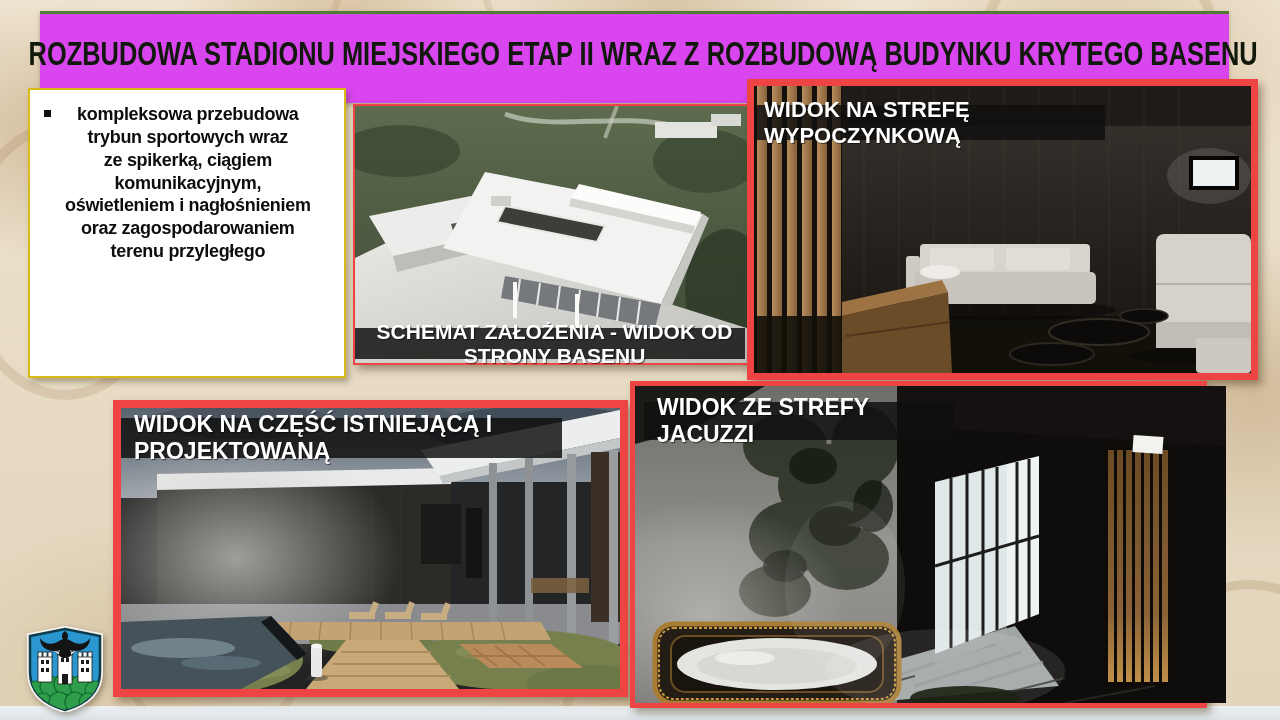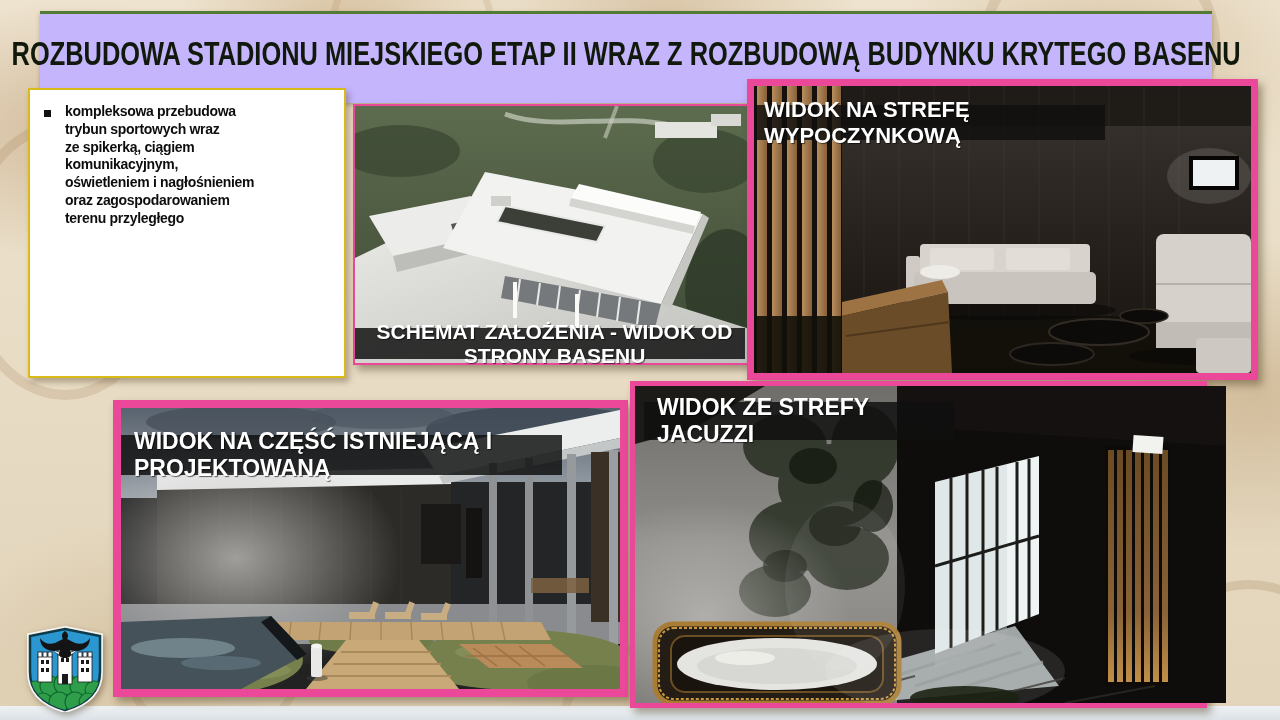--- a/index.html
+++ b/index.html
@@ -28,63 +28,64 @@
   .orn.o4{left:980px;top:-60px;width:220px;height:180px;border:10px solid rgba(150,112,66,.17);}
   .orn.o5{left:1150px;top:580px;width:180px;height:180px;border:9px solid rgba(150,112,66,.20);}
   .orn.o6{left:330px;top:-50px;width:150px;height:130px;border:7px solid rgba(150,112,66,.14);}
   .footer-strip{
     position:absolute;left:0;top:706px;width:1280px;height:14px;
     background:linear-gradient(180deg,#eef1f3 0%,#dbe2e7 100%);
   }
   
   .title-bar{
     position:absolute;left:40px;top:11px;width:1172px;height:89px;
-    background:#c4b5fd;border-top:3px solid #527c36;
+    background:#d946ef;border-top:3px solid #527c36;
     display:flex;align-items:center;justify-content:center;
     box-shadow:0 2px 4px rgba(90,70,40,.35);
+    padding-left:17px;
   }
   .title-bar .title-text{
     white-space:nowrap;font-weight:700;font-size:33px;color:#10190b;
     transform:scaleX(.77);transform-origin:center;
     letter-spacing:0;margin-top:-10px;
   }
   
   .text-box{
     position:absolute;left:28px;top:88px;width:318px;height:290px;
     background:#fff;border:2px solid #d9bb17;box-sizing:border-box;
     padding:13px 8px 8px 12px;box-shadow:3px 4px 6px rgba(90,70,40,.40);
   }
   .bullet-item{display:flex;margin-bottom:15px;}
   .bullet-sq{
     width:7px;height:7px;background:#111;flex:0 0 7px;margin:7px 14px 0 2px;
   }
   .bullet-text{
-    font-size:14px;font-weight:700;color:#0d0d0d;line-height:1.27;
-    letter-spacing:-.3px;white-space:pre-line;
+    font-size:18px;font-weight:700;color:#0d0d0d;line-height:1.27;
+    letter-spacing:-.3px;white-space:pre-line;text-align:center;
   }
   
-  .card{position:absolute;background:#ec4899;box-shadow:4px 5px 8px rgba(70,55,25,.45);box-sizing:border-box;}
+  .card{position:absolute;background:#ef4444;box-shadow:4px 5px 8px rgba(70,55,25,.45);box-sizing:border-box;}
   .card-inner{position:absolute;overflow:hidden;background:#222;}
   .card svg{display:block;width:100%;height:100%;}
   .card1{left:353px;top:104px;width:402px;height:261px;}
   .card1 .card-inner{left:2px;top:2px;width:398px;height:257px;}
   .card2{left:747px;top:79px;width:511px;height:301px;}
   .card2 .card-inner{left:7px;top:7px;width:497px;height:287px;}
   .card3{left:113px;top:400px;width:515px;height:297px;}
   .card3 .card-inner{left:8px;top:8px;width:499px;height:281px;}
   .card4{left:630px;top:381px;width:577px;height:327px;padding-left:21px;}
   .card4 .card-inner{left:5px;top:5px;width:591px;height:317px;}
   .caption{
     position:absolute;background:rgba(16,16,16,.84);color:#fff;
     display:flex;align-items:center;font-weight:700;
     text-shadow:1px 1px 1px rgba(0,0,0,.6);
   }
   .cap1{left:2px;right:10px;bottom:6px;height:31px;font-size:21px;padding-left:9px;text-align:center;}
   .cap2{left:7px;top:26px;width:341px;height:35px;font-size:22px;padding-left:10px;}
-  .cap3{left:8px;top:18px;width:428px;height:40px;font-size:23px;padding-left:13px;margin-top:17px;}
+  .cap3{left:8px;top:18px;width:428px;height:40px;font-size:23px;padding-left:13px;}
   .cap4{left:14px;top:21px;width:297px;height:38px;font-size:23px;padding-left:13px;}
   
   .coa{position:absolute;left:26px;top:626px;width:78px;height:86px;filter:drop-shadow(2px 3px 3px rgba(60,45,20,.4));}
 </style>
 </head>
 <body>
 
 <div class="bg"></div>
 <div class="orn o1"></div>
 <div class="orn o2"></div>

